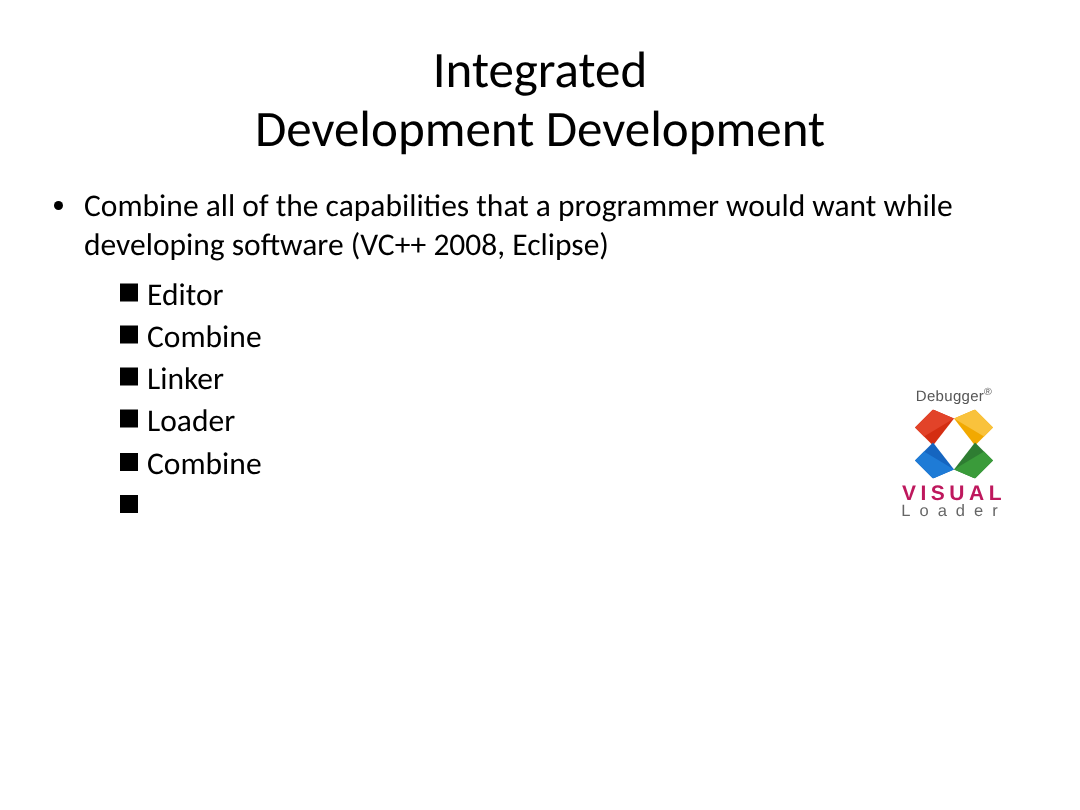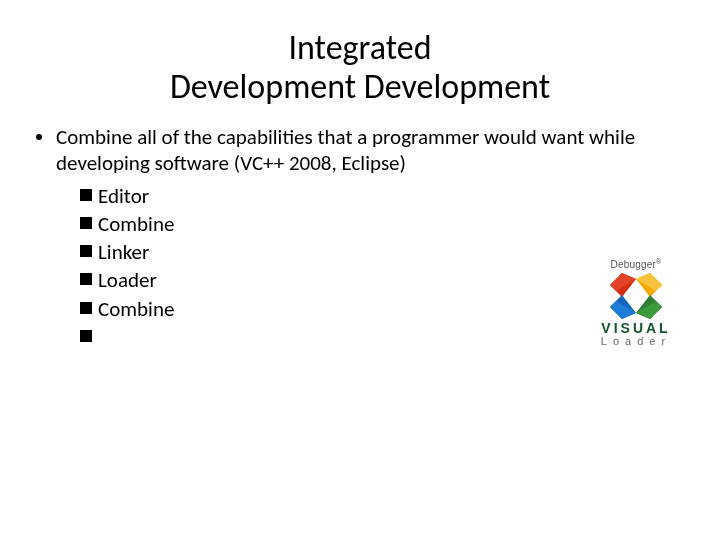--- a/index.html
+++ b/index.html
@@ -88,21 +88,21 @@
     font-size: 7px;
   }
   .logo svg {
     display: block;
     margin: 0 auto 2px auto;
   }
   .logo .visual {
     font-size: 14px;
     font-weight: 700;
     letter-spacing: 3px;
-    color: #14532d;
+    color: #be185d;
     line-height: 1;
   }
   .logo .studio {
     font-size: 11px;
     letter-spacing: 6px;
     color: #666;
     line-height: 1.2;
   }
 </style>
 </head>

